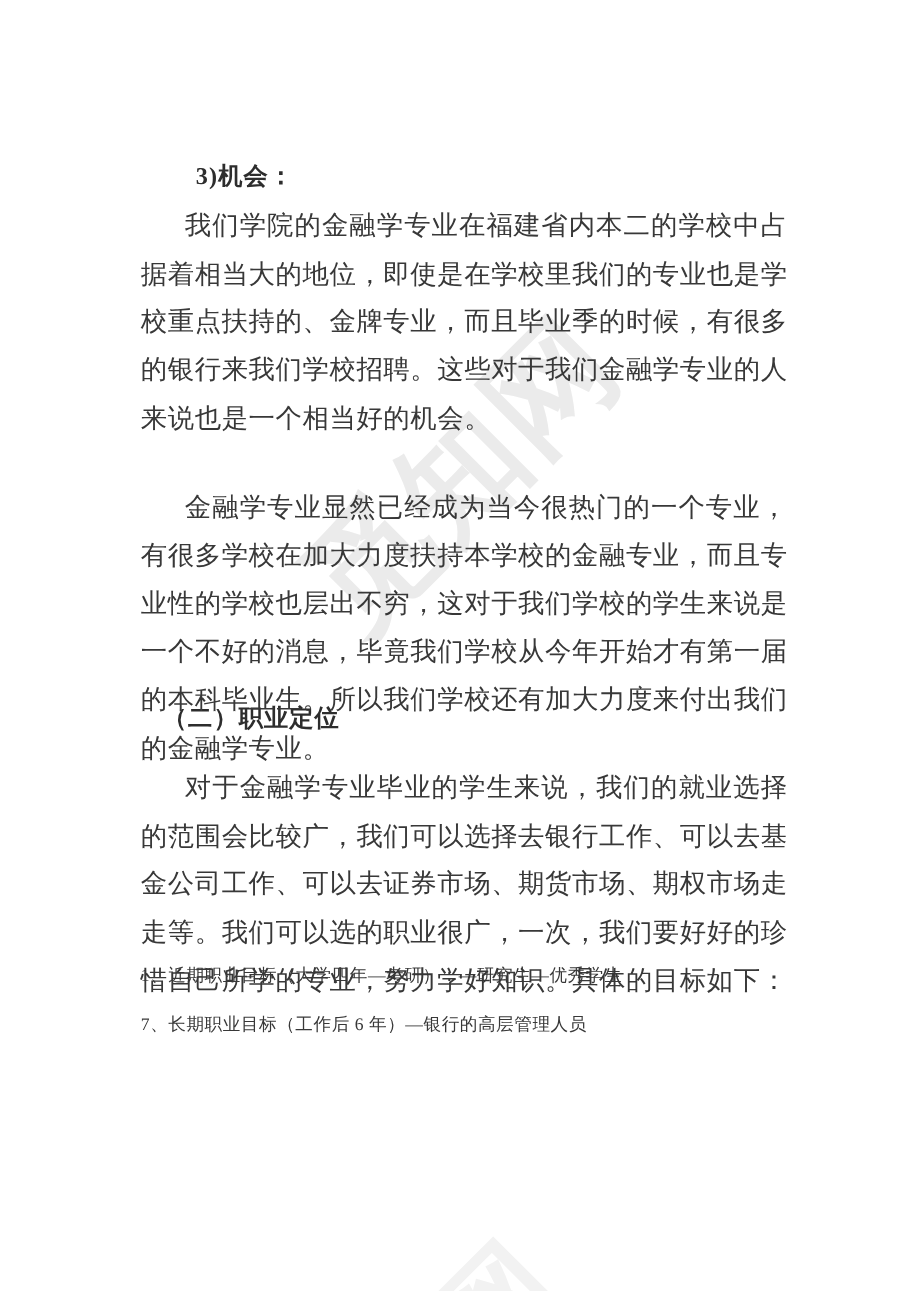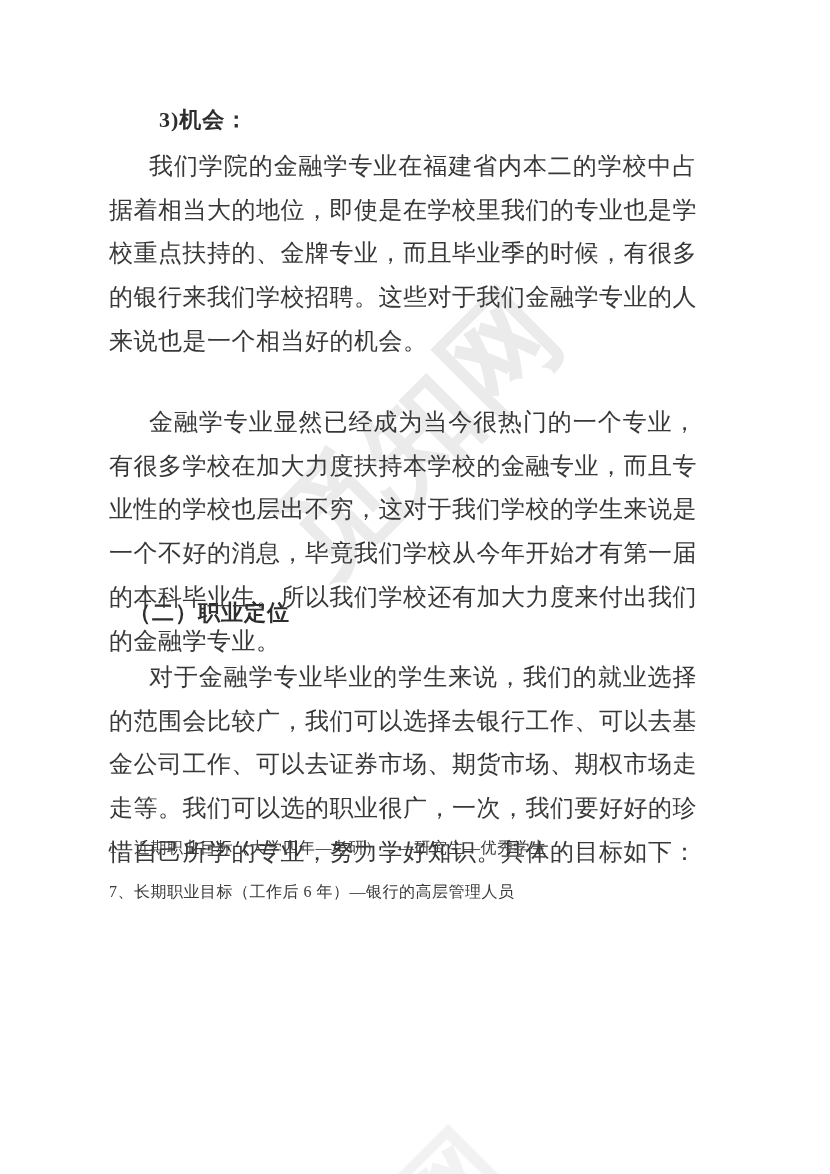--- a/index.html
+++ b/index.html
@@ -27,24 +27,25 @@
     user-select: none;
     pointer-events: none;
     z-index: 0;
   }
   .watermark.main   { left: 420px; top: 432px;  color: #ebebeb; }
   .watermark.bottom { left: 372px; top: 1272px; color: #f2f2f2; }
 
   
   .textblock {
     position: absolute;
-    left: 109px;
+    left: 128px;
     width: 588px;
     z-index: 1;
     color: #383838;
+    margin-top: 40px;
   }
   .heading {
     font-weight: bold;
     color: #2d2d2d;
     font-size: 22px;
     line-height: 28px;
     letter-spacing: 1px;
   }
   .heading.h-opportunity { top: 106px; padding-left: 50px; }
   .heading.h-threat      { top: 344px; padding-left: 38px; }

